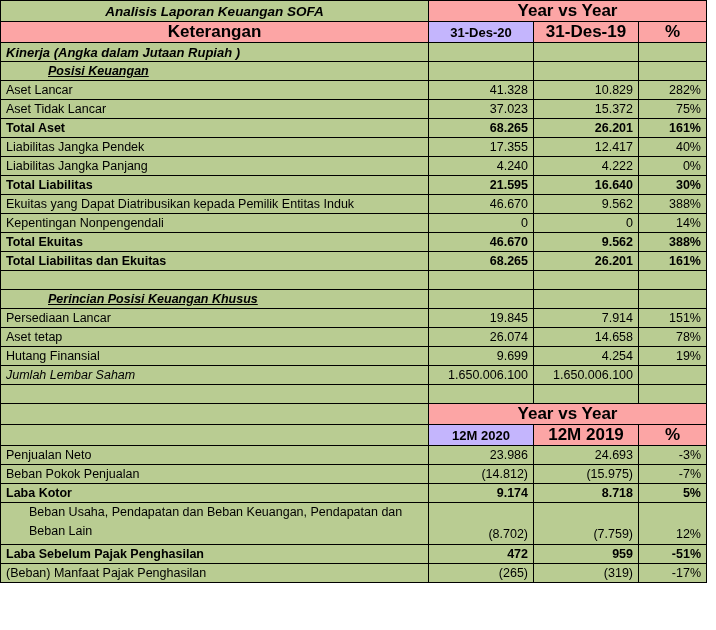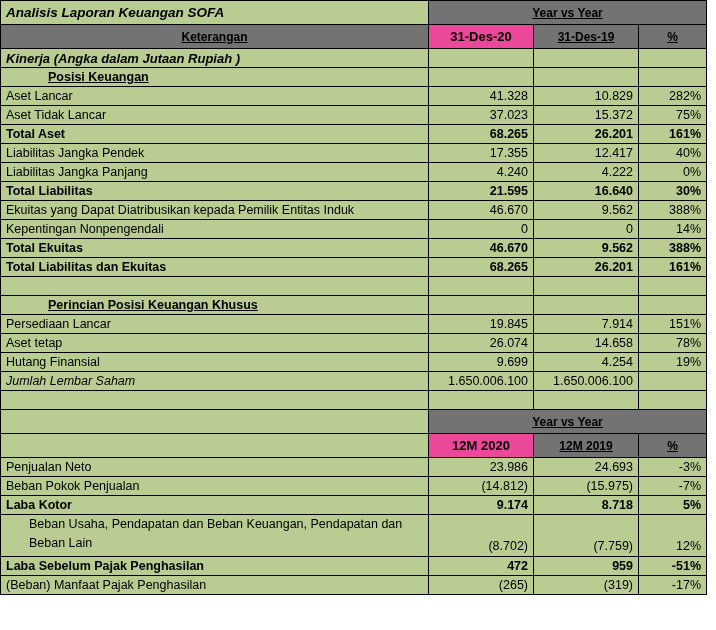--- a/index.html
+++ b/index.html
@@ -23,49 +23,49 @@
     border: 1px solid #000000;
     background: #b9cc92;
     color: #000000;
     font-size: 12.5px;
     height: 19px;
     padding: 0 5px;
     overflow: hidden;
     white-space: nowrap;
     vertical-align: middle;
   }
-  tr.hdr-row td { height: 24px; }
+  tr.hdr-row td { height: 18px; text-align: center; }
   td.hdr {
-    background: #737373;
+    background: #fca5a5;
     font-weight: 700;
     text-align: center;
-    font-size: 12px;
-    text-decoration: underline;
+    font-size: 17px;
   }
   td.yellow {
-    background: #ec4899;
+    background: #c4b5fd;
     font-weight: 700;
     text-align: center;
     font-size: 13px;
   }
   td.title-cell {
     font-weight: 700;
     font-style: italic;
     font-size: 13.5px;
   }
   td.num { text-align: right; }
   tr.bold td { font-weight: 700; }
   tr.group td:first-child {
     font-weight: 700;
     font-style: italic;
     font-size: 13px;
     margin-left: 39px;
   }
   tr.section td:first-child {
     font-weight: 700;
+    font-style: italic;
     text-decoration: underline;
     padding-left: 47px;
   }
   tr.italic-label td:first-child { font-style: italic; }
   tr.tall td {
     height: 39px;
     vertical-align: bottom;
     padding-bottom: 3px;
     padding-left: 28px;
   }

